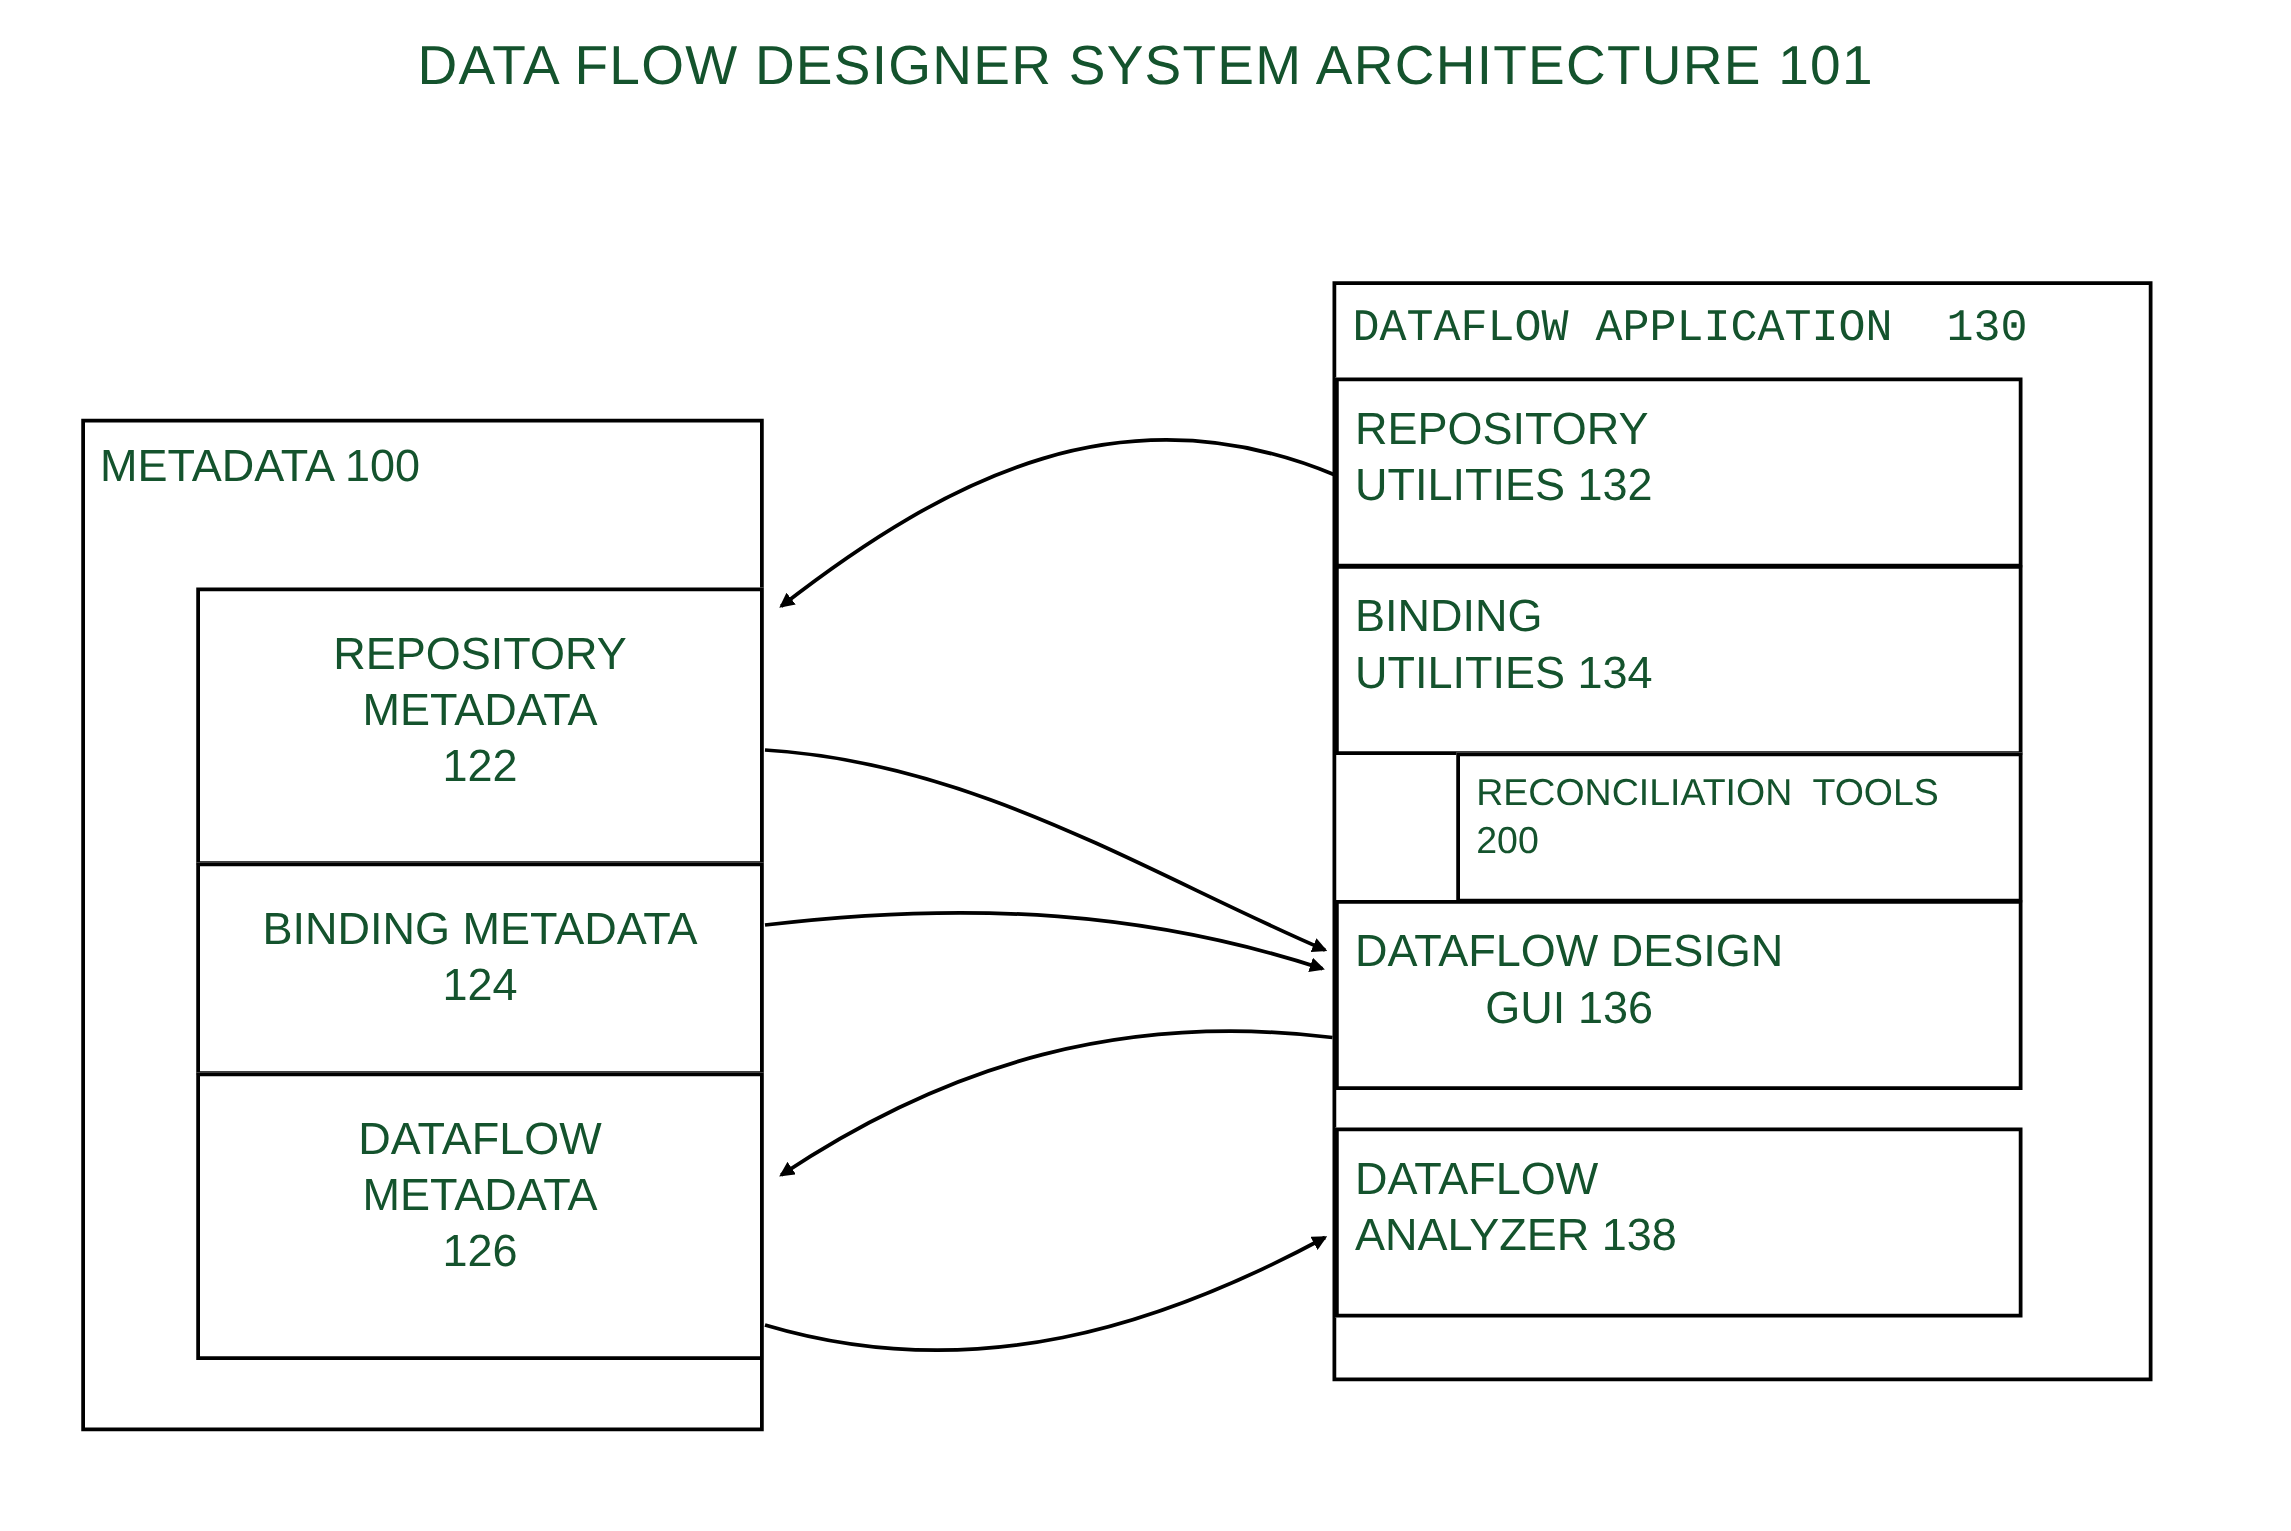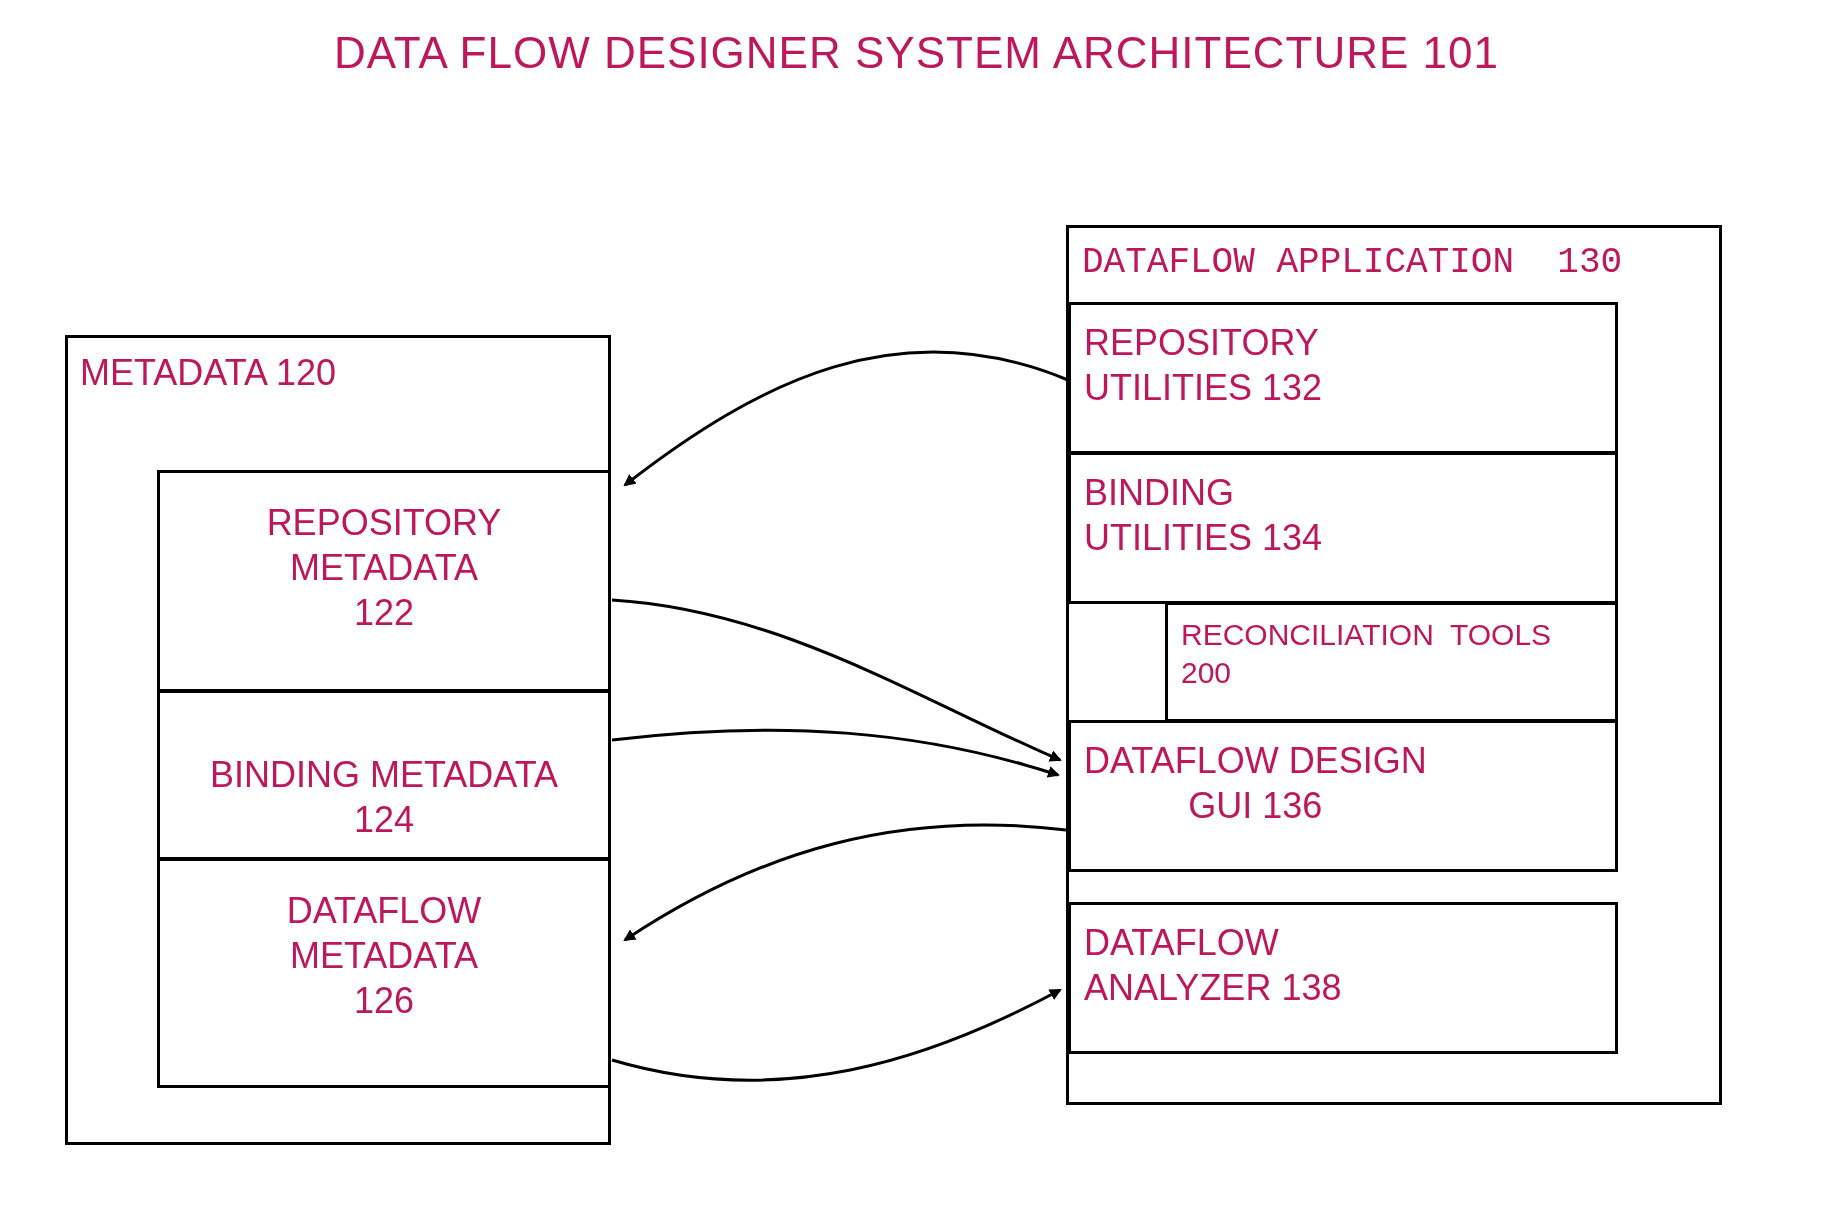--- a/index.html
+++ b/index.html
@@ -7,21 +7,21 @@
     padding: 0;
     background: #ffffff;
     width: 1833px;
     height: 1225px;
   }
   .stage {
     position: relative;
     width: 1833px;
     height: 1225px;
     font-family: Arial, Helvetica, sans-serif;
-    color: #be185d;
+    color: #14532d;
   }
   .title {
     position: absolute;
     left: 0;
     width: 1833px;
     top: 28px;
     text-align: center;
     font-size: 44px;
     letter-spacing: 1px;
     font-weight: 400;
@@ -54,29 +54,29 @@
   }
 </style>
 </head>
 <body>
 
 <div class="stage">
 
   <div class="title">DATA FLOW DESIGNER  SYSTEM ARCHITECTURE 101</div>
 
   <div class="box" style="left:65px; top:335px; width:546px; height:810px;"></div>
-  <div class="label" style="left:80px; top:350px;">METADATA 120</div>
+  <div class="label" style="left:80px; top:350px;">METADATA 100</div>
 
   <div class="box" style="left:157px; top:470px; width:454px; height:222px;"></div>
   <div class="label center" style="left:157px; top:500px; width:454px;">REPOSITORY
 METADATA
 122</div>
 
   <div class="box" style="left:157px; top:690px; width:454px; height:170px;"></div>
-  <div class="label center" style="left:157px; top:720px; width:454px;margin-top:32px;">BINDING METADATA
+  <div class="label center" style="left:157px; top:720px; width:454px;">BINDING METADATA
 124</div>
 
   <div class="box" style="left:157px; top:858px; width:454px; height:230px;"></div>
   <div class="label center" style="left:157px; top:888px; width:454px;">DATAFLOW
 METADATA
 126</div>
 
   <div class="box" style="left:1066px; top:225px; width:656px; height:880px;"></div>
   <div class="label" style="left:1082px; top:240px;font-family:Liberation Mono, monospace;">DATAFLOW APPLICATION  130</div>
 

